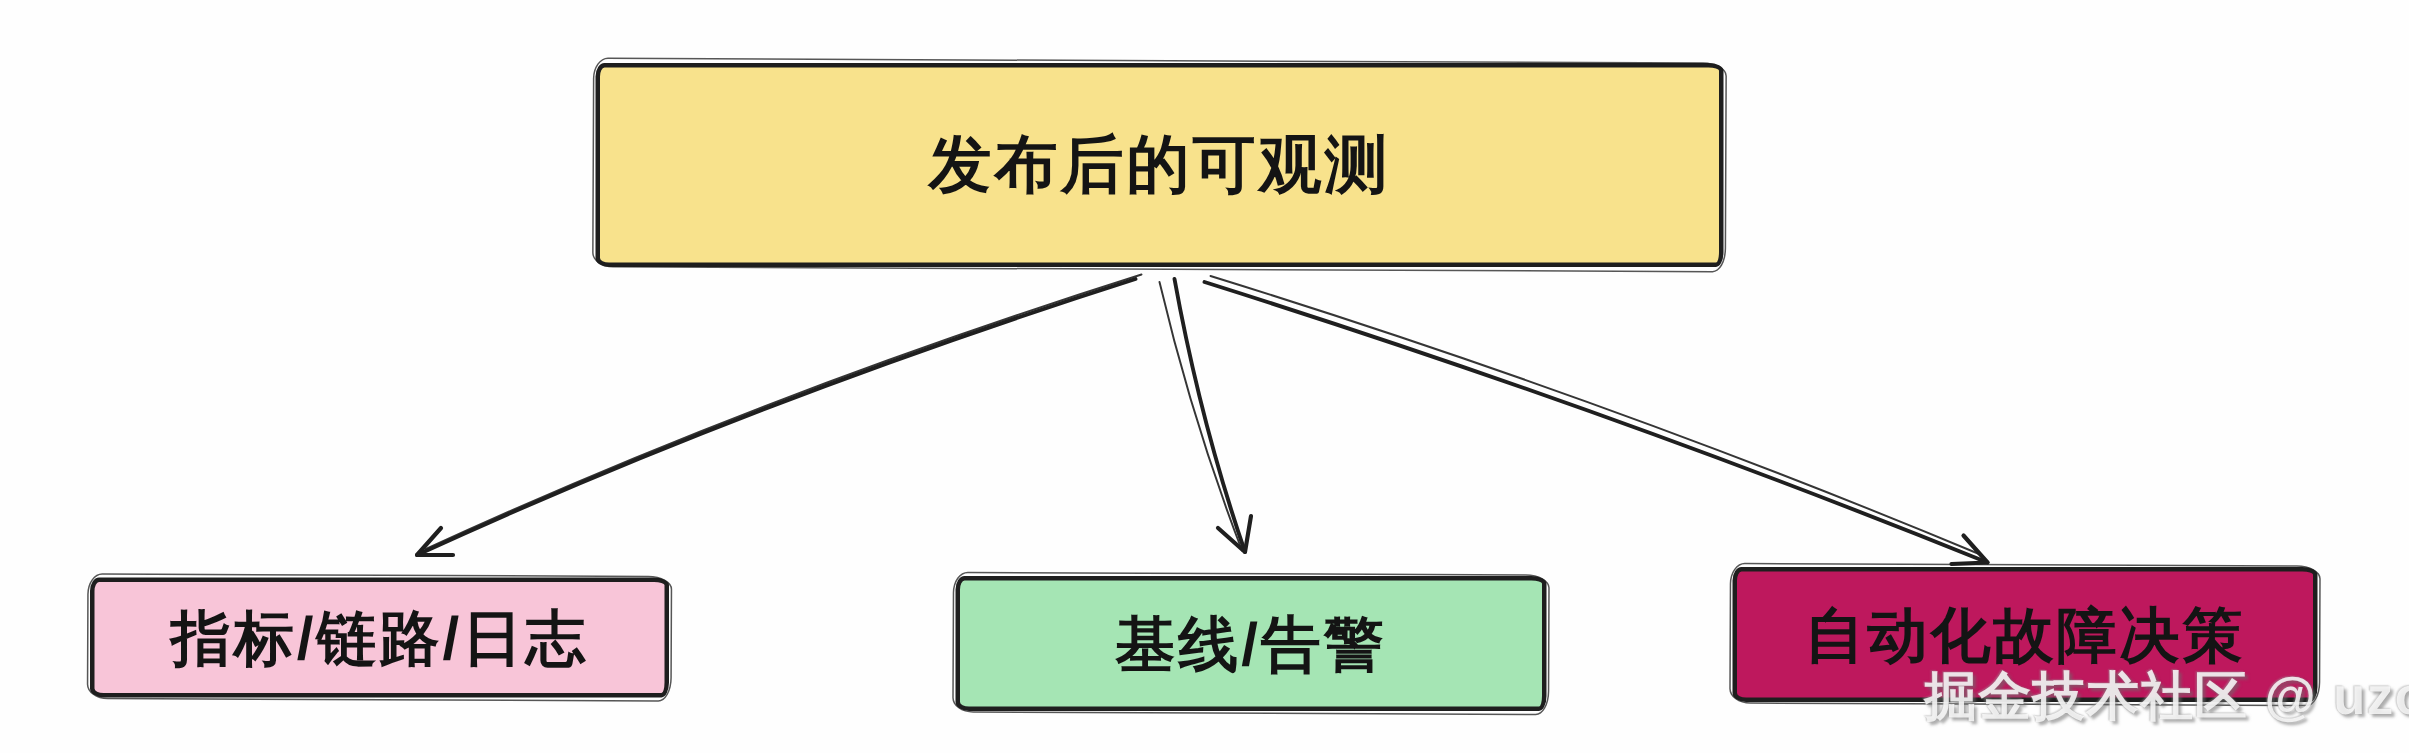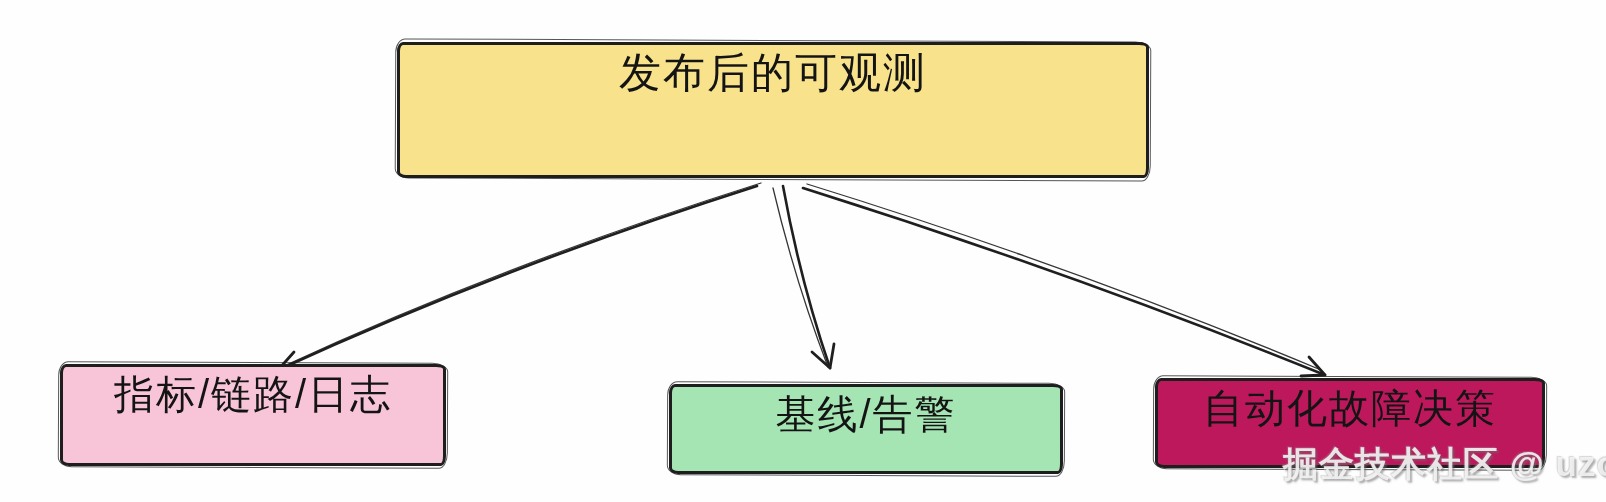--- a/index.html
+++ b/index.html
@@ -11,49 +11,49 @@
     height: 502px;
     background: #fefefe;
     overflow: hidden;
     font-family: "Liberation Sans", "DejaVu Sans", sans-serif;
   }
 
   
   .sketch-box {
     position: absolute;
     display: flex;
-    align-items: flex-start;
+    align-items: center;
     justify-content: center;
     border: 3px solid #1e1e1e;
     border-radius: 6px 10px 5px 9px / 9px 5px 10px 6px;
     box-sizing: border-box;
     color: #141414;
-    font-weight: normal;
+    font-weight: bold;
     letter-spacing: 2px;
     text-align: center;
   }
   
   .sketch-box::after {
     content: "";
     position: absolute;
     inset: -5px;
     border: 1.6px solid rgba(30,30,30,0.75);
     border-radius: 10px 16px 9px 14px / 14px 9px 16px 10px;
     transform: rotate(0.25deg);
     pointer-events: none;
   }
 
   .node-root {
     left: 397px; top: 42px;
     width: 752px; height: 136px;
     font-size: 42px;
   }
   .node-metrics {
-    left: 60px; top: 364px;
-    width: 386px; height: 102px;
+    left: 60px; top: 385px;
+    width: 386px; height: 80px;
     font-size: 40px;
   }
   .node-baseline {
     left: 637px; top: 384px;
     width: 394px; height: 90px;
     font-size: 40px;
   }
   .node-autofault {
     left: 1155px; top: 378px;
     width: 390px; height: 90px;
@@ -116,21 +116,21 @@
       <path class="arrow-main" d="M 803 188 Q 1070 272 1325 375"></path>
       <path class="arrow-ghost" d="M 807 184 Q 1072 266 1321 370"></path>
       <path class="arrow-head" d="M 1309 357 L 1325 375 L 1301 376"></path>
     </g>
   </svg>
 
   <div class="sketch-box node-metrics" style="background: rgb(248, 197, 216);">
     <span>指标/链路/日志</span>
   </div>
 
-  <div class="sketch-box node-baseline" style="background: rgb(165, 229, 180); margin-left: 32px;">
+  <div class="sketch-box node-baseline" style="background: rgb(165, 229, 180);">
     <span>基线/告警</span>
   </div>
 
   <div class="sketch-box node-autofault" style="background: #be185d;">
     <span>自动化故障决策</span>
   </div>
 
   <div class="watermark">掘金技术社区 @ uzong</div>
 
 </div>

